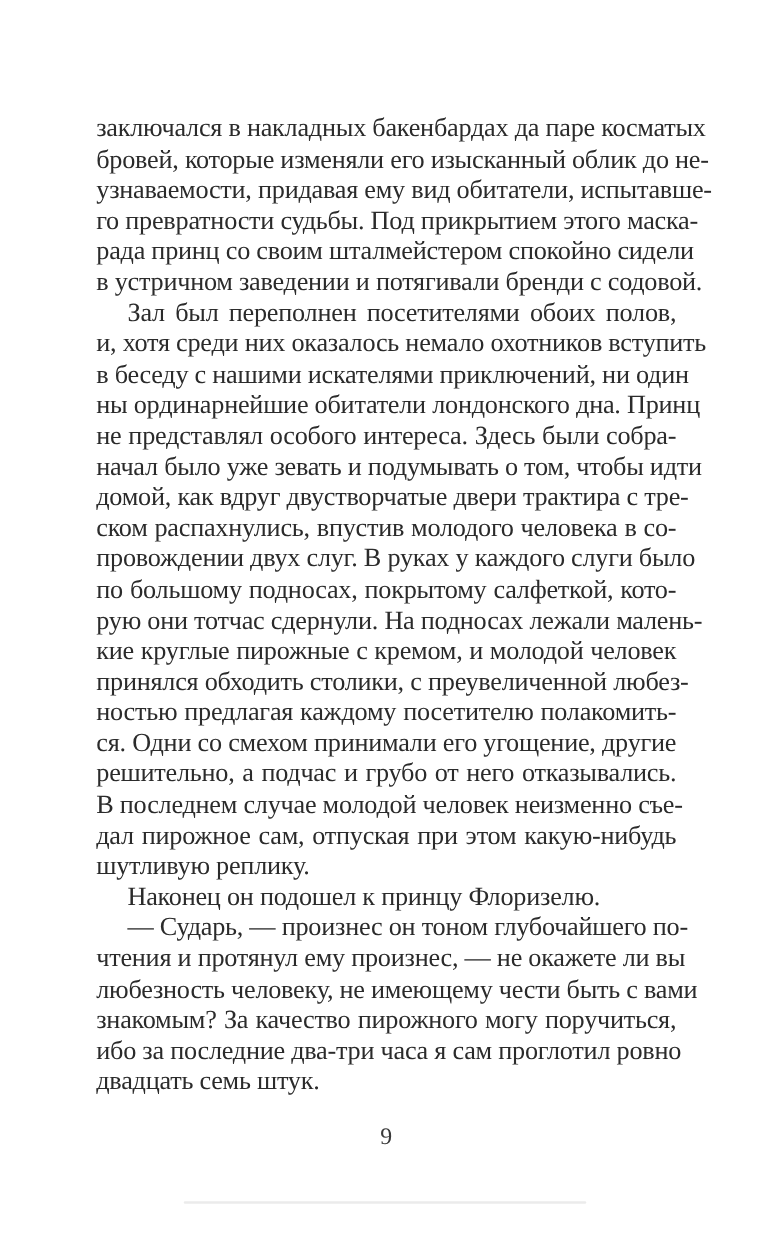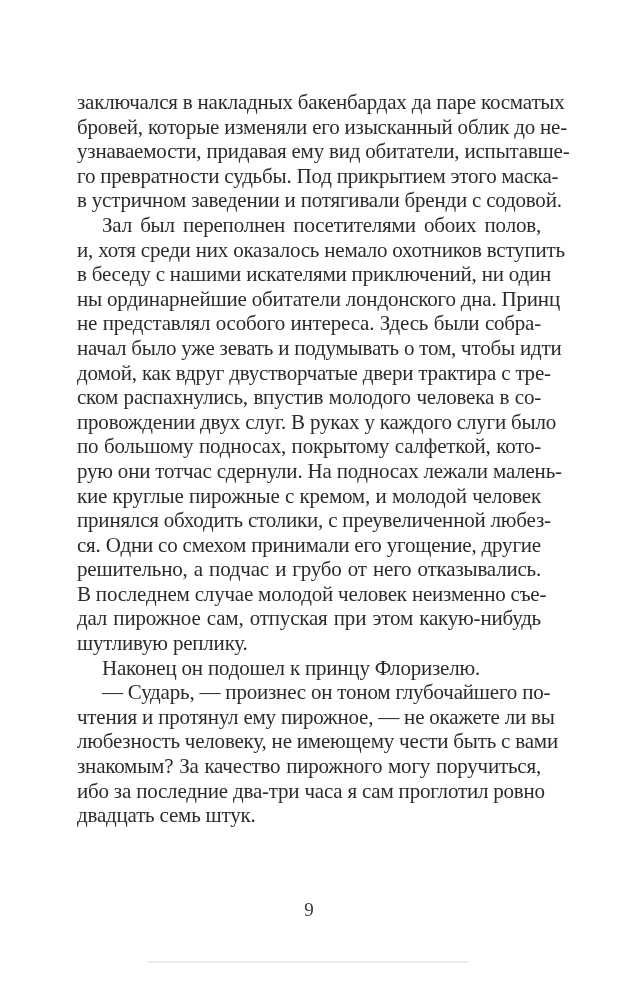--- a/index.html
+++ b/index.html
@@ -60,42 +60,44 @@
 </style>
 </head>
 <body>
 
 <div class="book-page">
   <div class="text-block">
       <div class="line">заключался в накладных бакенбардах да паре косматых</div>
       <div class="line">бровей, которые изменяли его изысканный облик до не-</div>
       <div class="line">узнаваемости, придавая ему вид обитатели, испытавше-</div>
       <div class="line">го превратности судьбы. Под прикрытием этого маска-</div>
+      <div class="line">рада принц со своим шталмейстером спокойно сидели</div>
       <div class="line para-end">в устричном заведении и потягивали бренди с содовой.</div>
       <div class="line indent">Зал был переполнен посетителями обоих полов,</div>
       <div class="line">и, хотя среди них оказалось немало охотников вступить</div>
       <div class="line">в беседу с нашими искателями приключений, ни один</div>
       <div class="line">ны ординарнейшие обитатели лондонского дна. Принц</div>
       <div class="line">не представлял особого интереса. Здесь были собра-</div>
       <div class="line">начал было уже зевать и подумывать о том, чтобы идти</div>
       <div class="line">домой, как вдруг двустворчатые двери трактира с тре-</div>
       <div class="line">ском распахнулись, впустив молодого человека в со-</div>
       <div class="line">провождении двух слуг. В руках у каждого слуги было</div>
       <div class="line">по большому подносах, покрытому салфеткой, кото-</div>
       <div class="line">рую они тотчас сдернули. На подносах лежали малень-</div>
       <div class="line">кие круглые пирожные с кремом, и молодой человек</div>
       <div class="line">принялся обходить столики, с преувеличенной любез-</div>
+      <div class="line">ностью предлагая каждому посетителю полакомить-</div>
       <div class="line">ся. Одни со смехом принимали его угощение, другие</div>
       <div class="line">решительно, а подчас и грубо от него отказывались.</div>
       <div class="line">В последнем случае молодой человек неизменно съе-</div>
       <div class="line">дал пирожное сам, отпуская при этом какую-нибудь</div>
       <div class="line para-end">шутливую реплику.</div>
       <div class="line indent para-end">Наконец он подошел к принцу Флоризелю.</div>
       <div class="line indent">— Сударь, — произнес он тоном глубочайшего по-</div>
-      <div class="line">чтения и протянул ему пирожное, — не окажете ли вы</div>
+      <div class="line">чтения и протянул ему произнес, — не окажете ли вы</div>
       <div class="line">любезность человеку, не имеющему чести быть с вами</div>
       <div class="line">знакомым? За качество пирожного могу поручиться,</div>
       <div class="line">ибо за последние два-три часа я сам проглотил ровно</div>
       <div class="line para-end">двадцать семь штук.</div>
     </div>
   <div class="page-number">9</div>
   <div class="footer-rule"></div>
 </div>
 
 </body></html>

